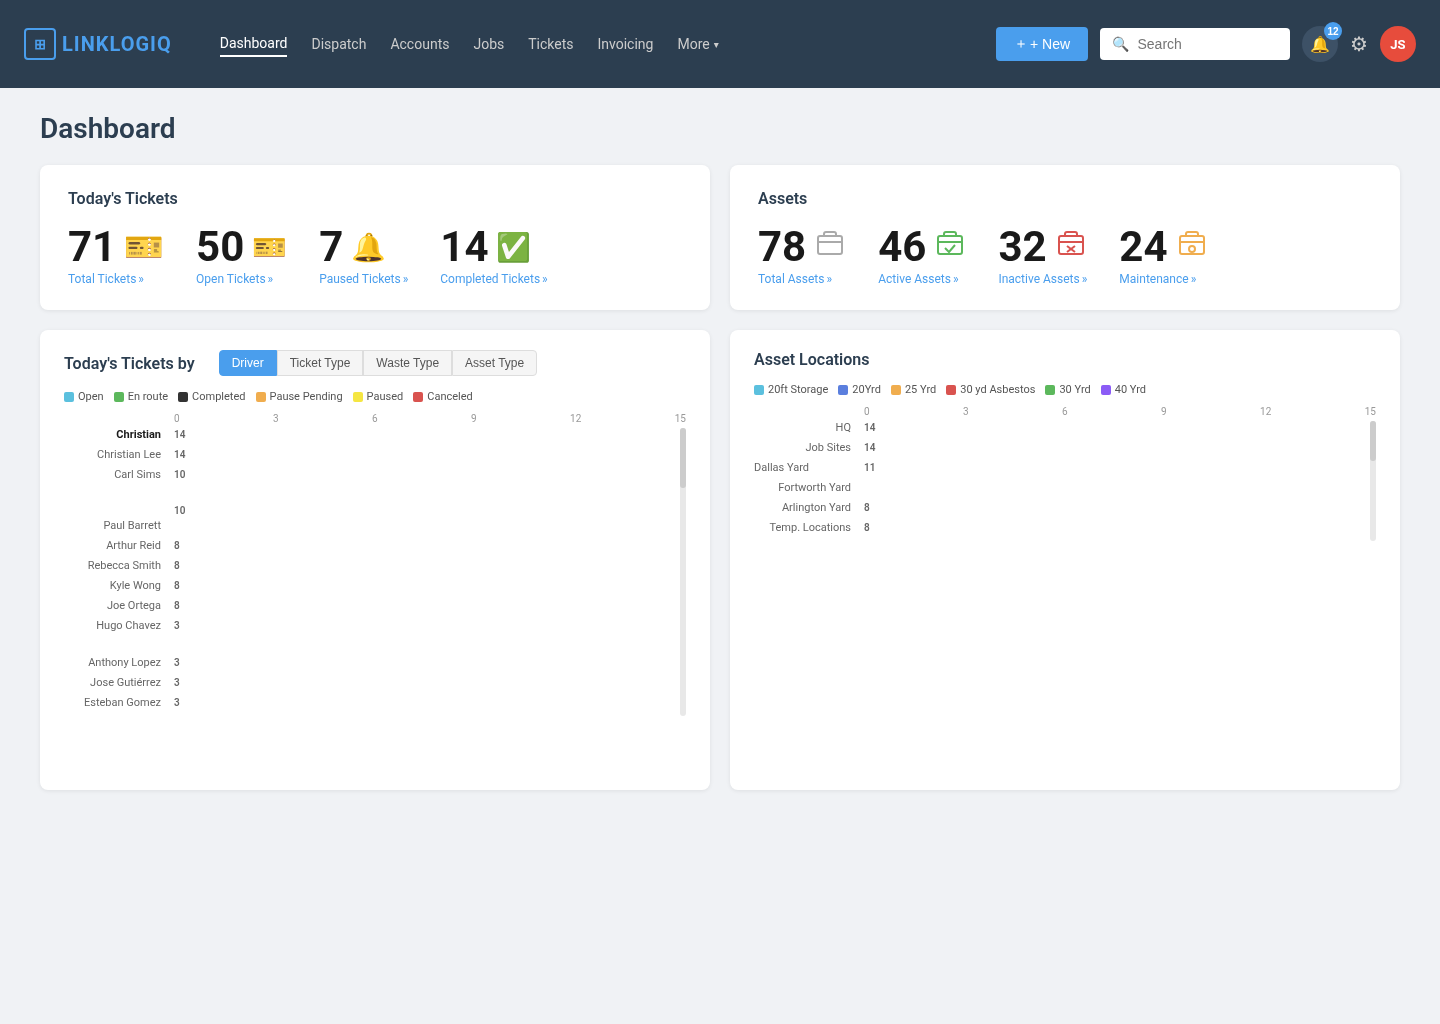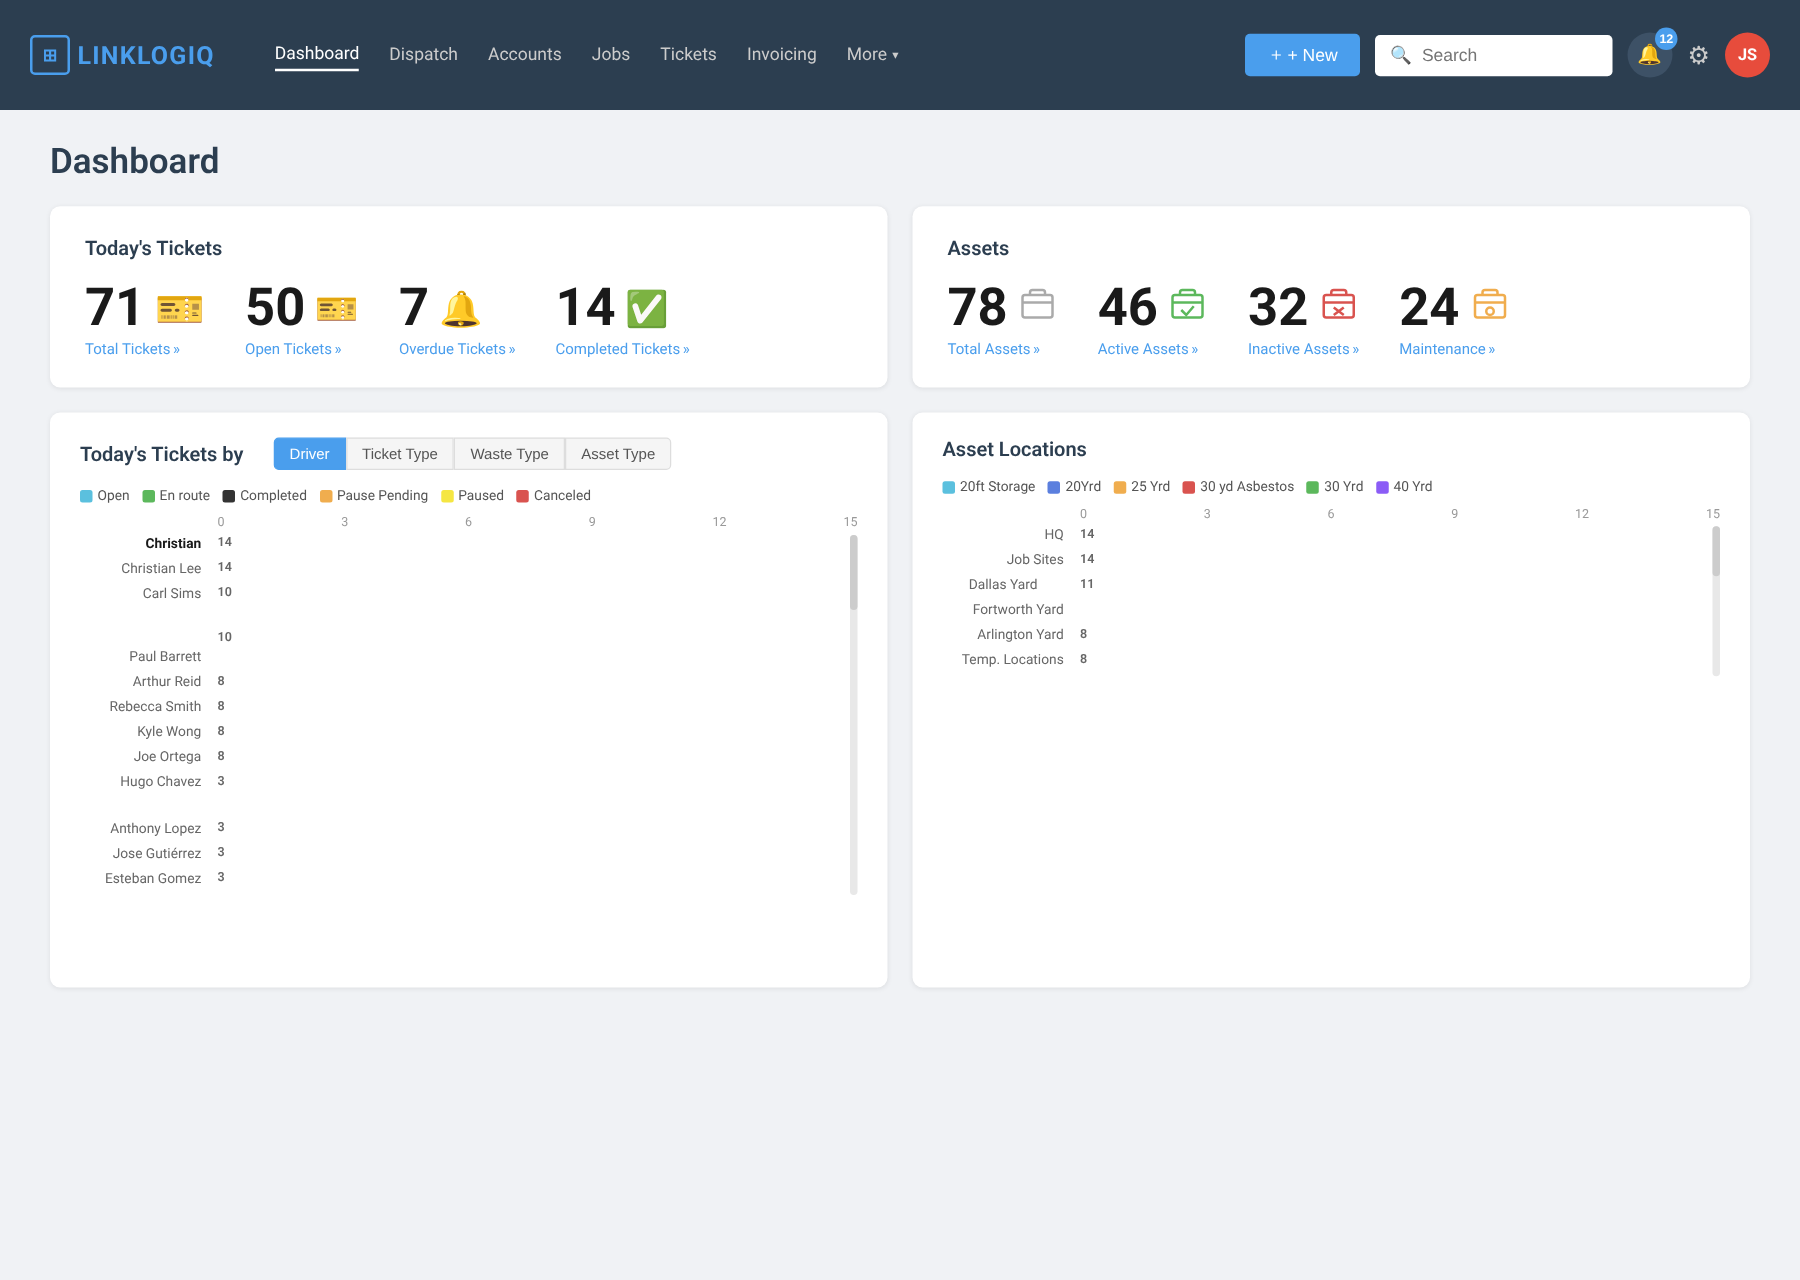--- a/index.html
+++ b/index.html
@@ -177,21 +177,21 @@
             <span class="stat-number">50</span>
             <span class="stat-icon" style="color:#9ec5e8;">🎫</span>
           </div>
           <div class="stat-label">Open Tickets</div>
         </div>
         <div class="stat-item">
           <div class="stat-number-row">
             <span class="stat-number">7</span>
             <span class="stat-icon" style="color:#f0ad4e;">🔔</span>
           </div>
-          <div class="stat-label">Overdue Tickets</div>
+          <div class="stat-label">Paused Tickets</div>
         </div>
         <div class="stat-item">
           <div class="stat-number-row">
             <span class="stat-number">14</span>
             <span class="stat-icon" style="color:#999;">✅</span>
           </div>
           <div class="stat-label">Completed Tickets</div>
         </div>
       </div>
     </div>
@@ -501,21 +501,21 @@
                 <div style="display: flex; height: 9px;">
                   <div style="background: rgb(91, 192, 222); width: 28.1004%; height: 9px; display: inline-block;"></div>
                   <div style="background: rgb(91, 127, 222); width: 35.1254%; height: 9px; display: inline-block;"></div>
                   <div style="background: rgb(240, 173, 78); width: 15.0538%; height: 9px; display: inline-block;"></div>
                   <div style="background: rgb(139, 92, 246); width: 15.0538%; height: 9px; display: inline-block;"></div>
                 </div>
                 <span style="font-size: 10px; color: rgb(102, 102, 102); margin-left: 5px; font-weight: 600;">14</span>
               </div>
             </div>
             <div class="bar-row" style="display: flex; align-items: center; margin-bottom: 7px;">
-              <div style="width: 105px; font-size: 11px; color: rgb(102, 102, 102); text-align: center; padding-right: 8px; flex-shrink: 0; font-weight: 400;">Dallas Yard</div>
+              <div style="width: 105px; font-size: 11px; color: rgb(102, 102, 102); text-align: left; padding-right: 8px; flex-shrink: 0; font-weight: 400;">Dallas Yard</div>
               <div style="flex: 1 1 0%; display: flex; align-items: center;">
                 <div style="display: flex; height: 9px;">
                   <div style="background: rgb(91, 192, 222); width: 30.5556%; height: 9px; display: inline-block;"></div>
                   <div style="background: rgb(217, 83, 79); width: 12.2222%; height: 9px; display: inline-block;"></div>
                   <div style="background: rgb(92, 184, 92); width: 30.5556%; height: 9px; display: inline-block;"></div>
                 </div>
                 <span style="font-size: 10px; color: rgb(102, 102, 102); margin-left: 5px; font-weight: 600;">11</span>
               </div>
             </div>
             <div class="bar-row" style="display: flex; align-items: center; margin-bottom: 7px;">

